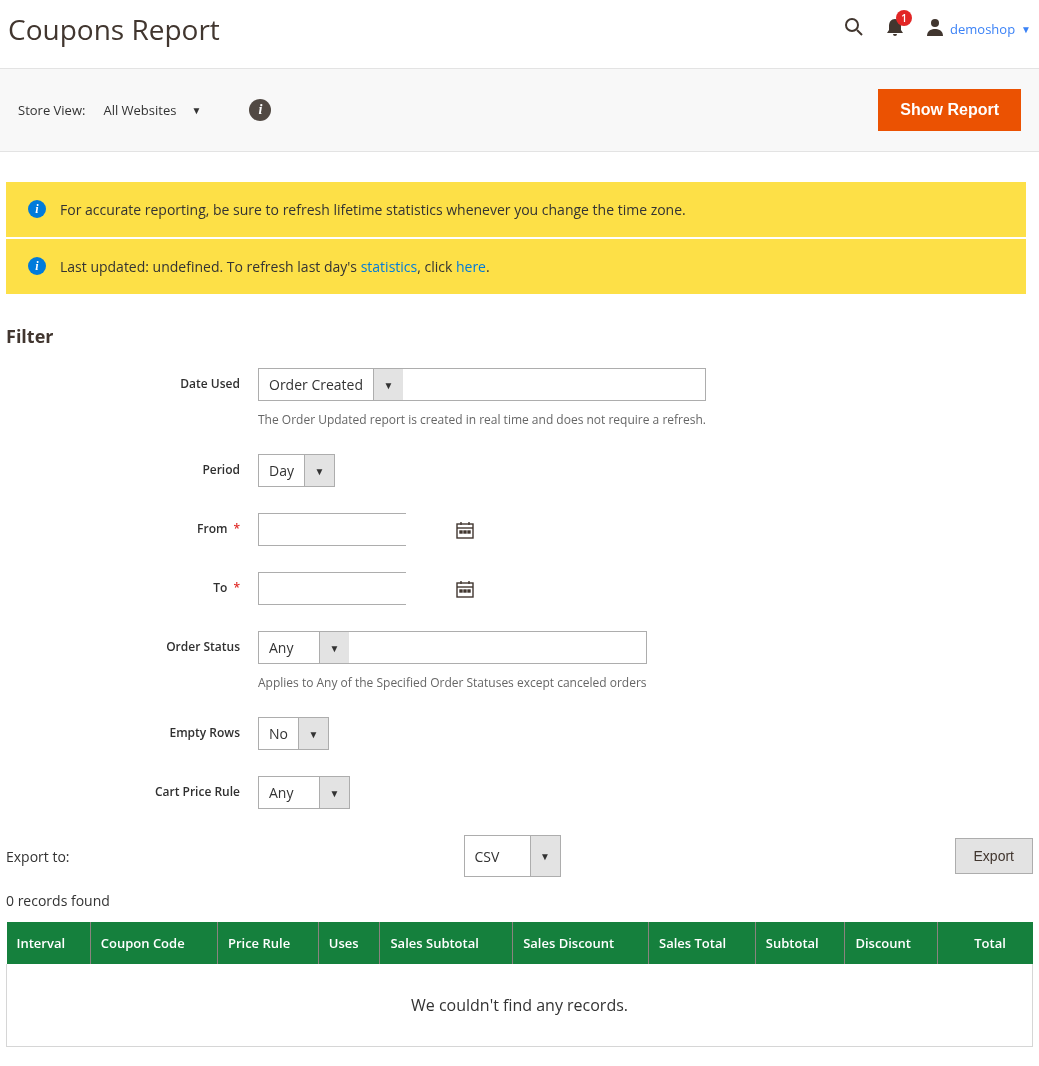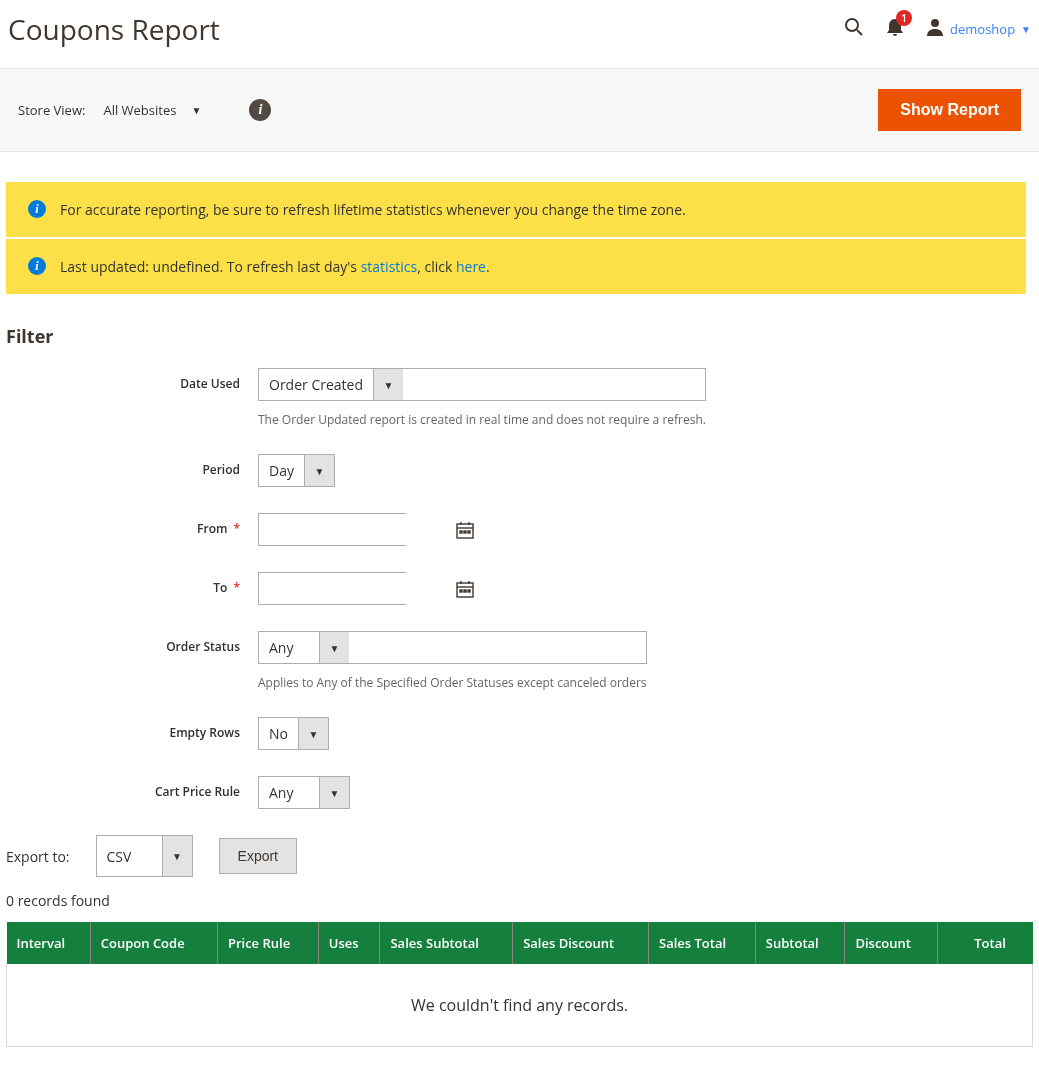--- a/index.html
+++ b/index.html
@@ -26,21 +26,21 @@
 .form-label { width: 258px; text-align: right; padding-right: 18px; padding-top: 7px; font-weight: 600; font-size: 12px; color: #303030; }
 .form-label .req { color: #e02b27; margin-left: 6px; }
 .form-control { display: flex; flex-direction: column; gap: 10px; }
 .select-wrap { display: inline-flex; align-items: stretch; border: 1px solid #adadad; background: #fff; height: 33px; }
 .select-wrap .val { padding: 6px 10px; min-width: 70px; display: flex; align-items: center; }
 .select-wrap .arr { width: 30px; background: #e3e3e3; display: flex; align-items: center; justify-content: center; border-left: 1px solid #adadad; cursor: pointer; font-size: 10px; color: #333; }
 .date-input { display: inline-flex; align-items: stretch; border: 1px solid #adadad; background: #fff; height: 33px; width: 148px; }
 .date-input input { border: none; outline: none; padding: 6px 8px; flex: 1; font-size: 14px; }
 .date-input .cal { width: 32px; display: flex; align-items: center; justify-content: center; cursor: pointer; }
 .hint { font-size: 12px; color: #666; }
-.export-bar { display: flex; align-items: center; justify-content: flex-start; gap: 26px; margin: 20px 6px 14px 6px; }
+.export-bar { display: flex; align-items: center; justify-content: space-between; gap: 26px; margin: 20px 6px 14px 6px; }
 .btn-secondary { background: #e3e3e3; border: 1px solid #adadad; padding: 9px 18px; font-size: 14px; cursor: pointer; color: #41362f; }
 .records { margin: 6px 6px 12px 6px; font-size: 14px; color: #333; }
 .data-table { width: calc(100% - 12px); margin: 0 6px; border-collapse: collapse; }
 .data-table th { background: #15803d; color: #fff; text-align: left; padding: 12px 10px; font-weight: 600; font-size: 13px; border-right: 1px solid #8a837f; }
 .data-table th:last-child { border-right: none; padding-left: 36px; }
 .empty-row td { text-align: center; padding: 30px; color: #333; font-size: 16px; border-bottom: 1px solid #d6d6d6; border-left: 1px solid #d6d6d6; border-right: 1px solid #d6d6d6; }
 svg.cal-svg { width: 18px; height: 18px; }
 </style>
 </head>
 <body>

